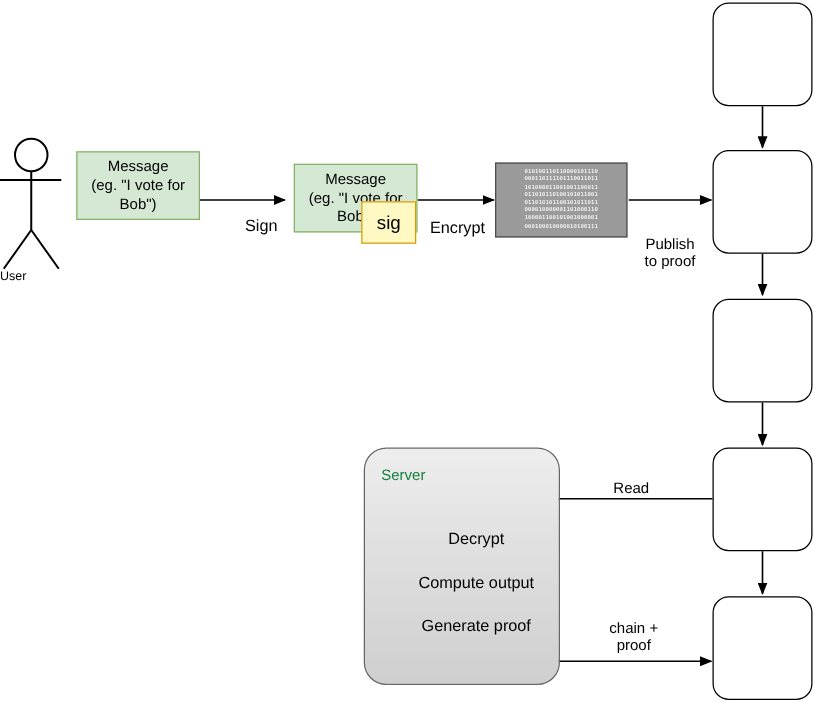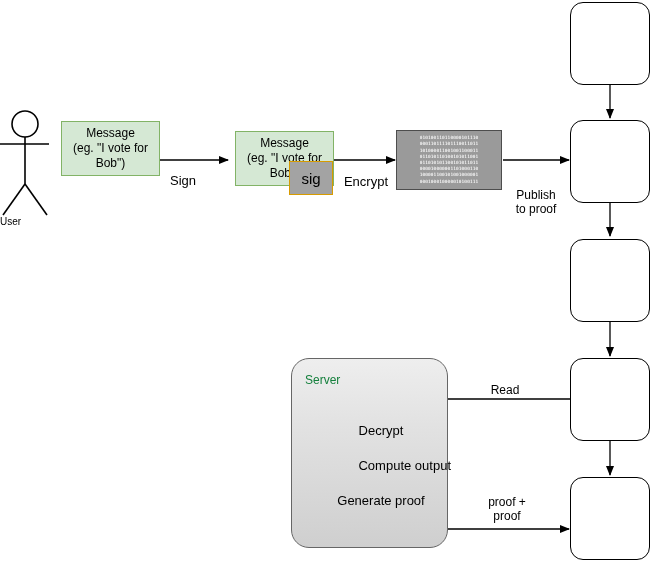--- a/index.html
+++ b/index.html
@@ -33,21 +33,21 @@
     align-items: center;
     justify-content: center;
     text-align: center;
     font-size: 12px;
     line-height: 15px;
     color: #000;
   }
   .msg-box .txt { padding: 0 4px; }
   
   .sig-box {
-    background: #a3a3a3;
+    background: #fef9c3;
     border: 1px solid #d79b00;
     display: flex;
     align-items: center;
     justify-content: center;
     font-size: 15px;
     color: #000;
     z-index: 5;
   }
   
   .cipher-box {
@@ -148,21 +148,21 @@
 <div class="fig-label" style="left:0px; top:216px; width:50px;">User</div>
 
 <div class="node msg-box" style="left:61px; top:121px; width:99px; height:55px;">
   <div class="txt">
     <div>Message</div>
     <div>(eg. "I vote for</div>
     <div>Bob")</div>
   </div>
 </div>
 
-<div class="step-label" style="left:153px; top:173px; width:60px;">Sign</div>
+<div class="step-label" style="left:179px; top:173px; width:60px;">Sign</div>
 
 <div class="node msg-box" style="left:235px; top:131px; width:99px; height:55px;">
   <div class="txt">
     <div>Message</div>
     <div>(eg. "I vote for</div>
     <div>Bob")</div>
   </div>
 </div>
 
 <div class="node sig-box" style="left:289px; top:161px; width:44px; height:34px;">
@@ -190,21 +190,21 @@
 <div class="node chain-box" style="left:570px; top:2px; width:80px; height:83px;"></div>
 <div class="node chain-box" style="left:570px; top:120px; width:80px; height:83px;"></div>
 <div class="node chain-box" style="left:570px; top:239px; width:80px; height:83px;"></div>
 <div class="node chain-box" style="left:570px; top:358px; width:80px; height:83px;"></div>
 <div class="node chain-box" style="left:570px; top:477px; width:80px; height:83px;"></div>
 
 <div class="node server-box" style="left:291px; top:358px; width:157px; height:190px;"></div>
 <div class="server-label" style="left:305px; top:373px;">Server</div>
 
 <div class="step-label" style="left:311px; top:423px; width:140px;">Decrypt</div>
-<div class="step-label" style="left:311px; top:458px; width:140px;text-align:right;">Compute output</div>
+<div class="step-label" style="left:311px; top:458px; width:140px;">Compute output</div>
 <div class="step-label" style="left:311px; top:493px; width:140px;">Generate proof</div>
 
 <div class="edge-label" style="left:455px; top:383px; width:100px;">Read</div>
 
 <div class="edge-label" style="left:452px; top:495px; width:110px;">
-  <div>proof +</div>
+  <div>chain +</div>
   <div>proof</div>
 </div>
 
 </body></html>

